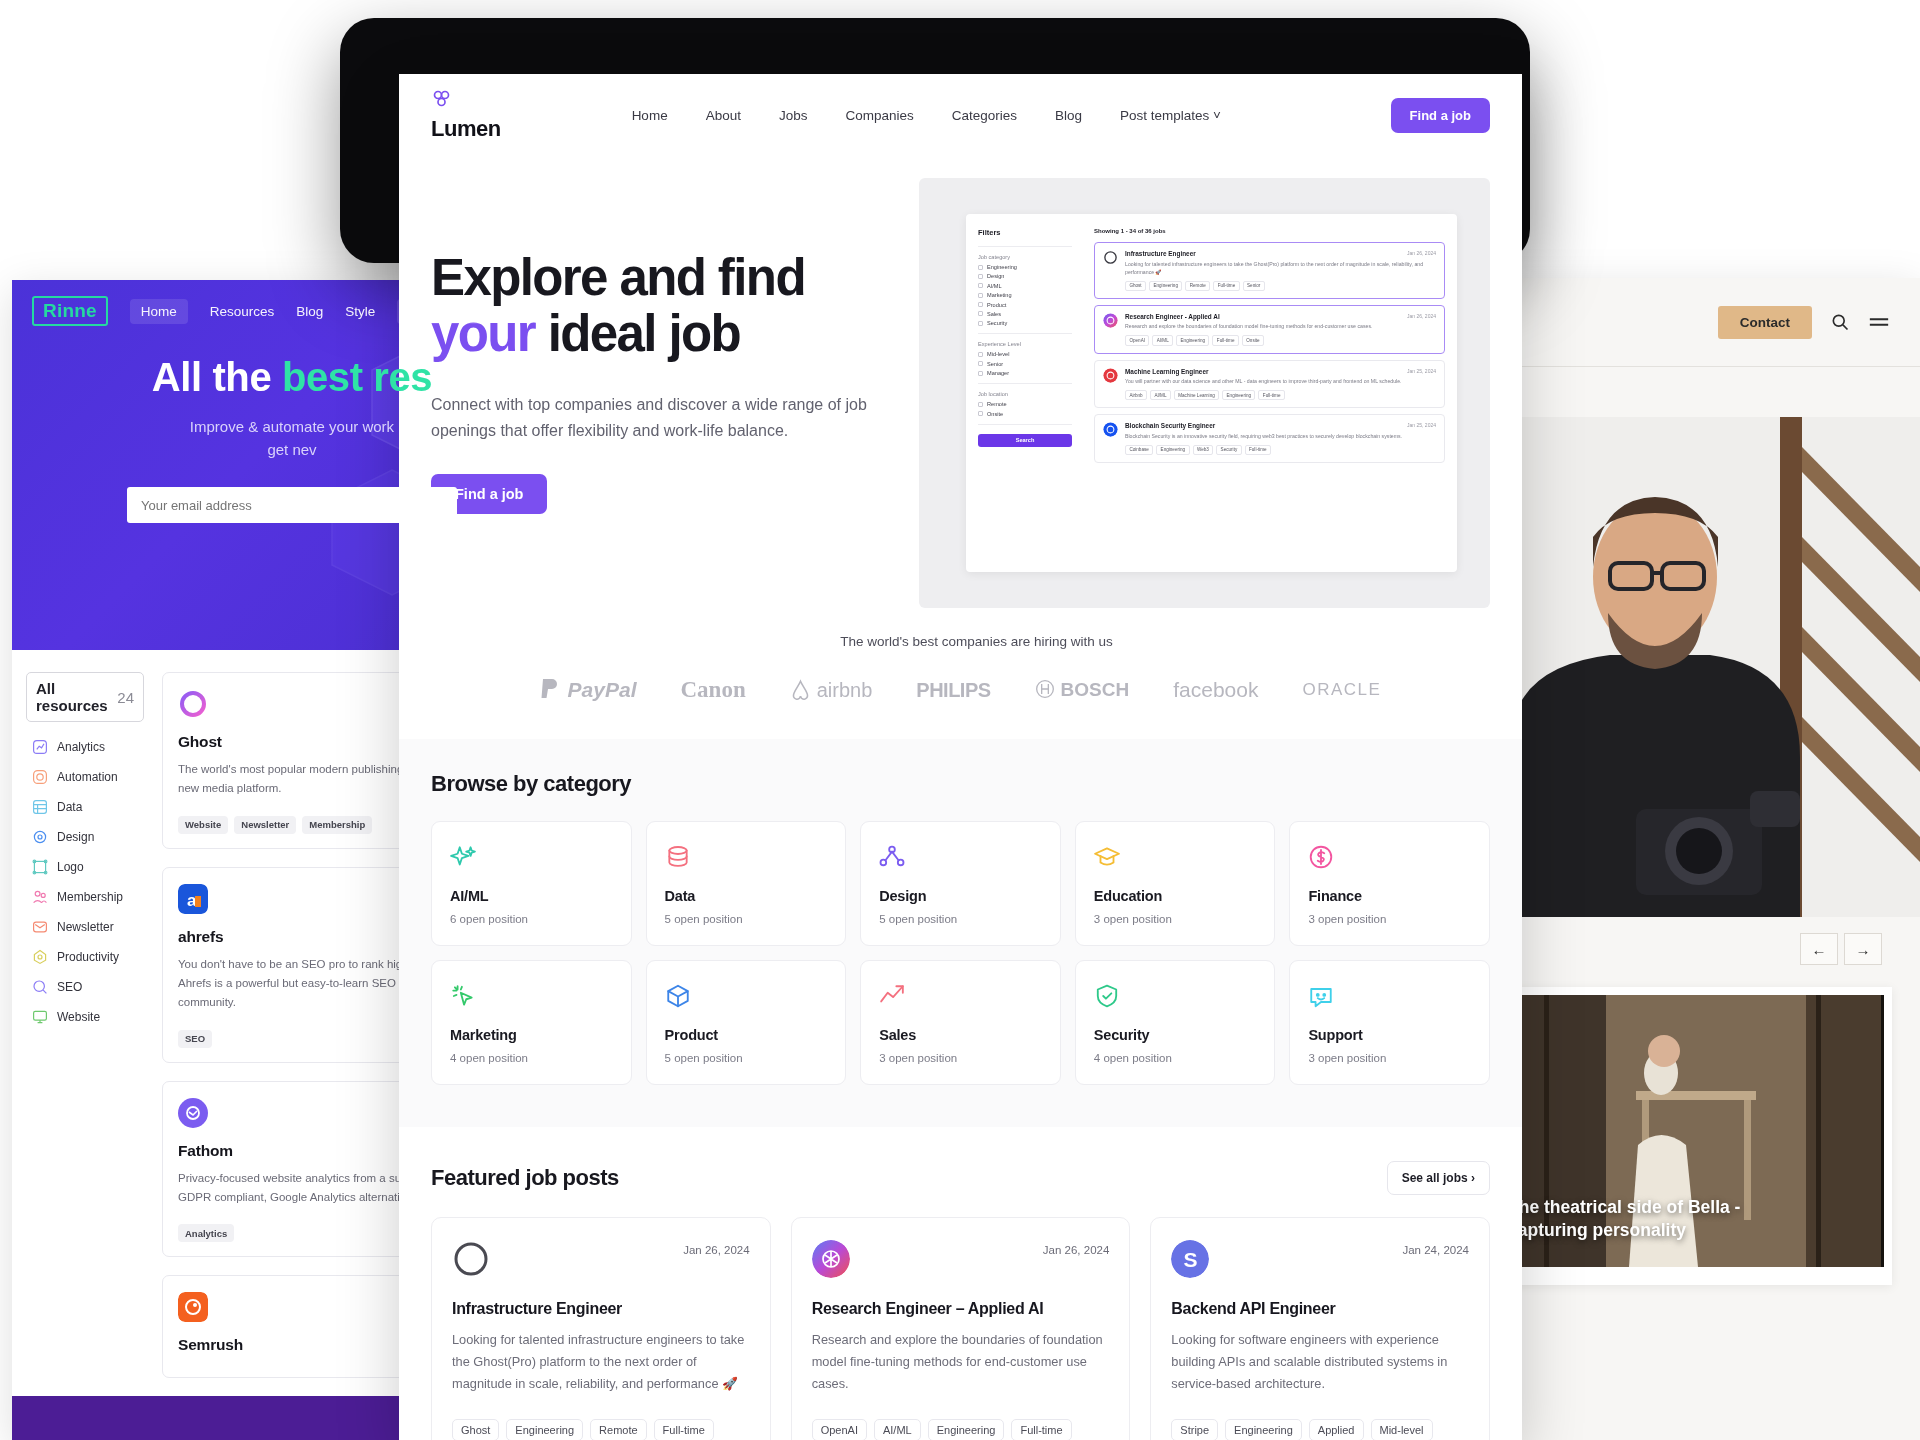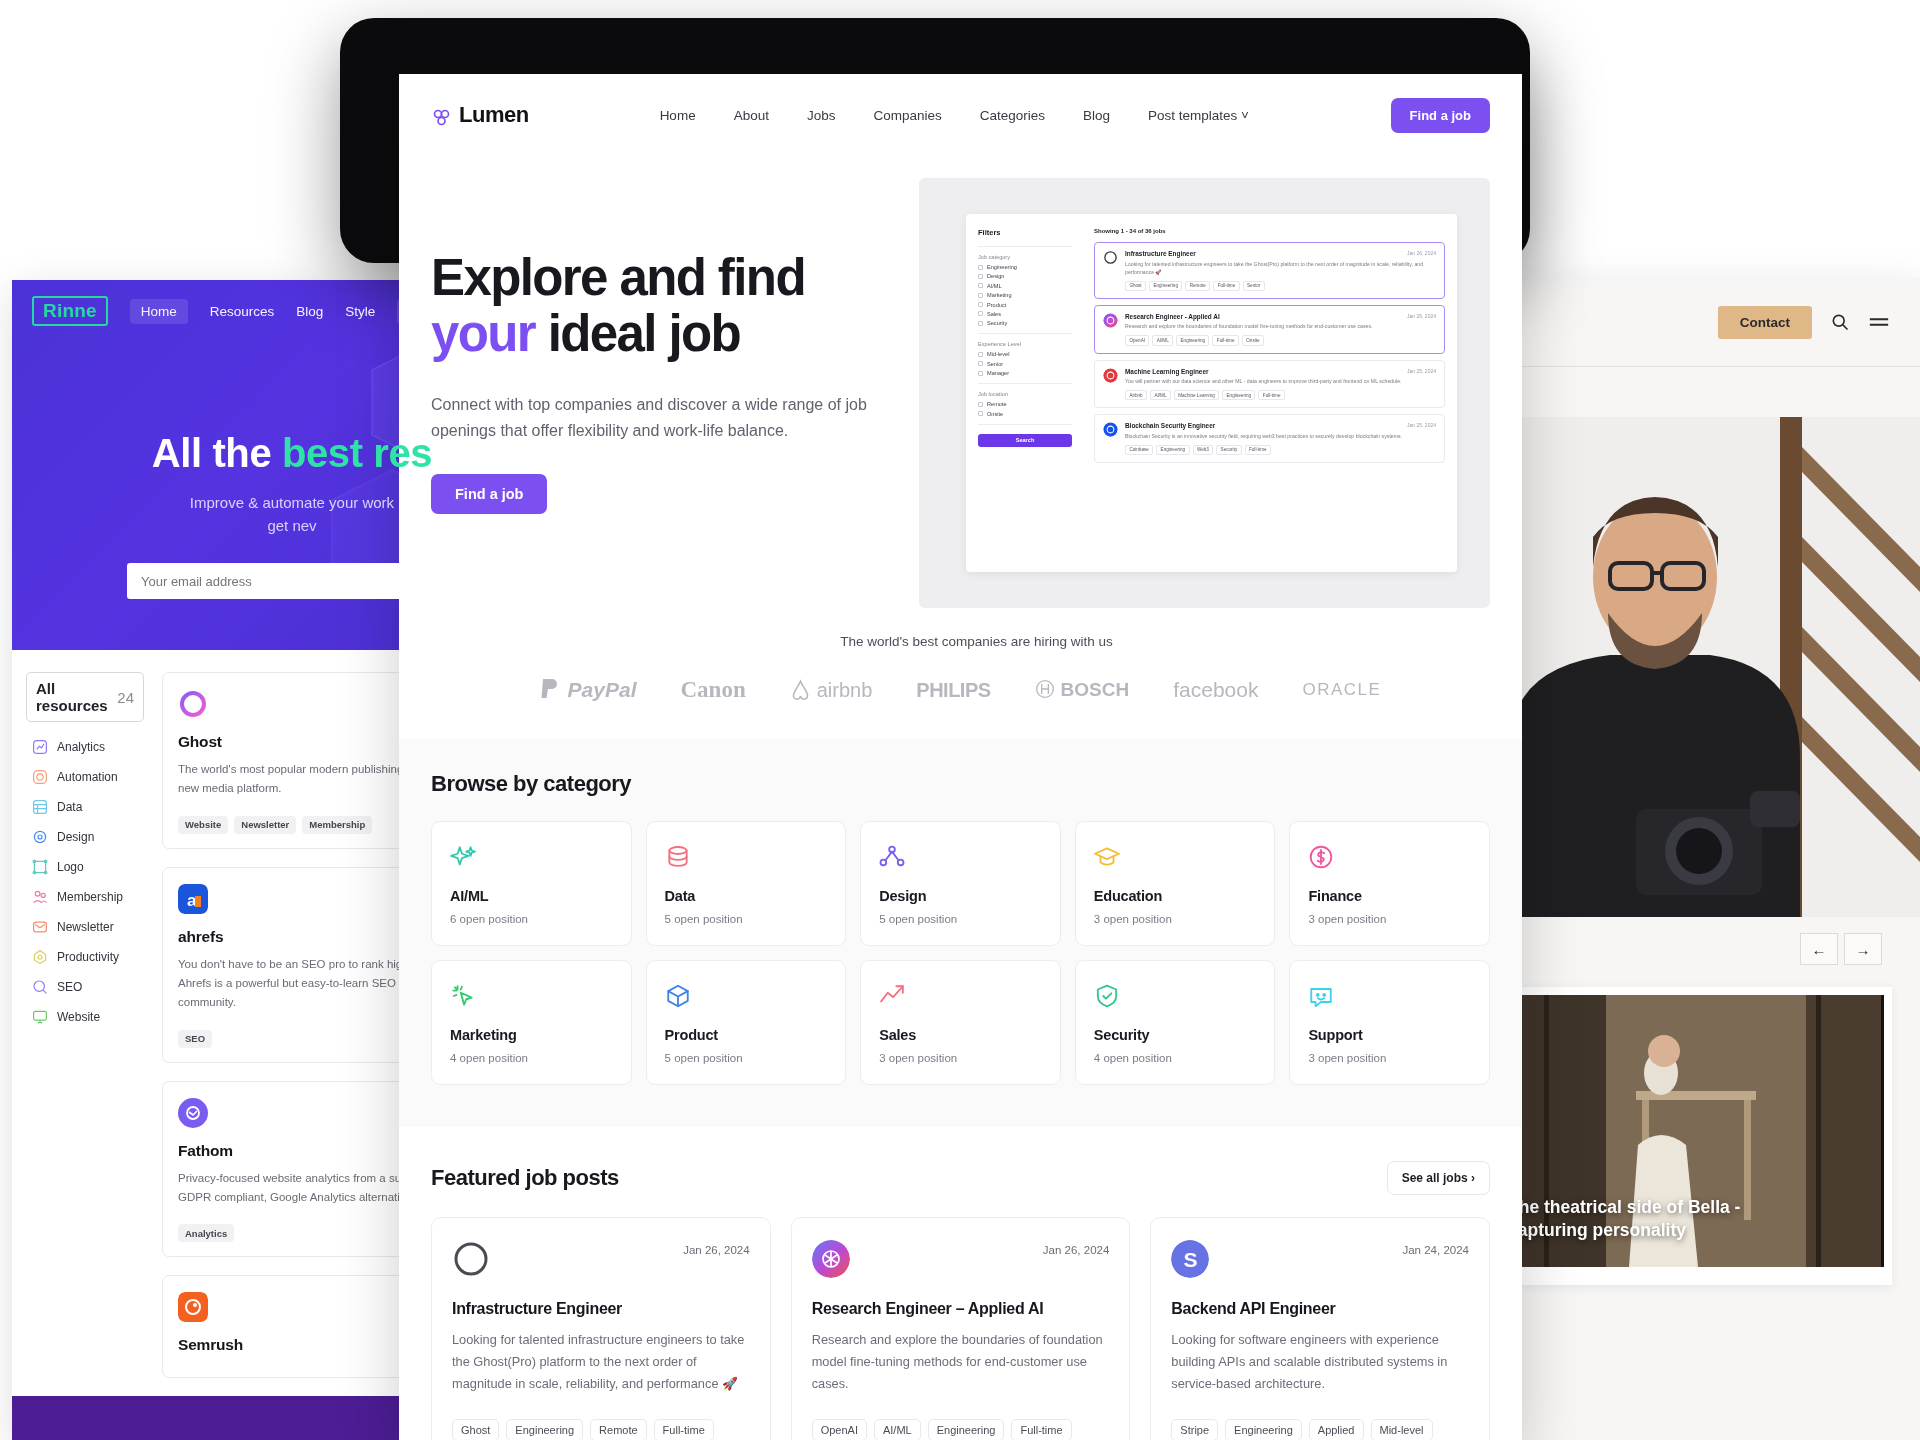--- a/index.html
+++ b/index.html
@@ -25,21 +25,21 @@
   }
   .rinne-cubes { position:absolute; right:-40px; top:40px; opacity:.45; }
   .rinne-nav { display:flex; align-items:center; gap:22px; padding:16px 20px 0 20px; position:relative; z-index:3;}
   .rinne-logo {
     border:2px solid #25d9a0; color:#25d9a0; font-size:19px; font-weight:700;
     padding:2px 9px; border-radius:3px; letter-spacing:.2px;
   }
   .rinne-nav a { color:#fff; font-size:13.5px; text-decoration:none; opacity:.94; white-space:nowrap;}
   .rinne-nav .navpill { background: rgba(255,255,255,.12); padding:5px 11px; border-radius:4px;}
   .rinne-h1 {
-    position:relative; z-index:3; text-align:center; margin-top:105px;
+    position:relative; z-index:3; text-align:center; margin-top:29px;
     color:#fff; font-size:40px; font-weight:700; letter-spacing:-.4px; white-space:nowrap;
   }
   .rinne-h1 .g { color:#2fe3a6; }
   .rinne-sub {
     position:relative; z-index:3; text-align:center; color:#d9d2fb; font-size:15px;
     margin-top:16px; line-height:1.5;
   }
   .rinne-form { position:relative; z-index:3; display:flex; justify-content:center; margin-top:26px; }
   .rinne-input {
     background:#fff; width:330px; height:36px; border:none; border-radius:3px;
@@ -100,21 +100,21 @@
     box-shadow: 0 26px 70px rgba(0,0,0,.40);
   }
 
   
   .lumen {
     position:absolute; left:399px; top:74px; width:1123px; height:1366px;
     background:#fff; overflow:hidden;
     box-shadow: 0 22px 60px rgba(0,0,0,.20);
   }
   .lm-nav { display:flex; align-items:center; height:82px; padding:0 32px; background:#fff;}
-  .lm-logo { display:flex; align-items:flex-end; gap:7px; font-size:22px; font-weight:800; color:#111118; letter-spacing:-.5px;}
+  .lm-logo { display:flex; align-items:flex-start; gap:7px; font-size:22px; font-weight:800; color:#111118; letter-spacing:-.5px;flex-direction:column;}
   .lm-links { display:flex; gap:38px; margin-left:131px; }
   .lm-links a { font-size:13.5px; color:#3a3a45; text-decoration:none; white-space:nowrap; }
   .lm-cta {
     margin-left:auto; background:#7b4ff0; color:#fff; font-size:13px; font-weight:700;
     padding:10px 19px; border-radius:7px;
   }
 
   
   .lm-hero { display:flex; padding:22px 32px 0 32px; }
   .lm-hero-left { width:480px; padding-top:72px; }

